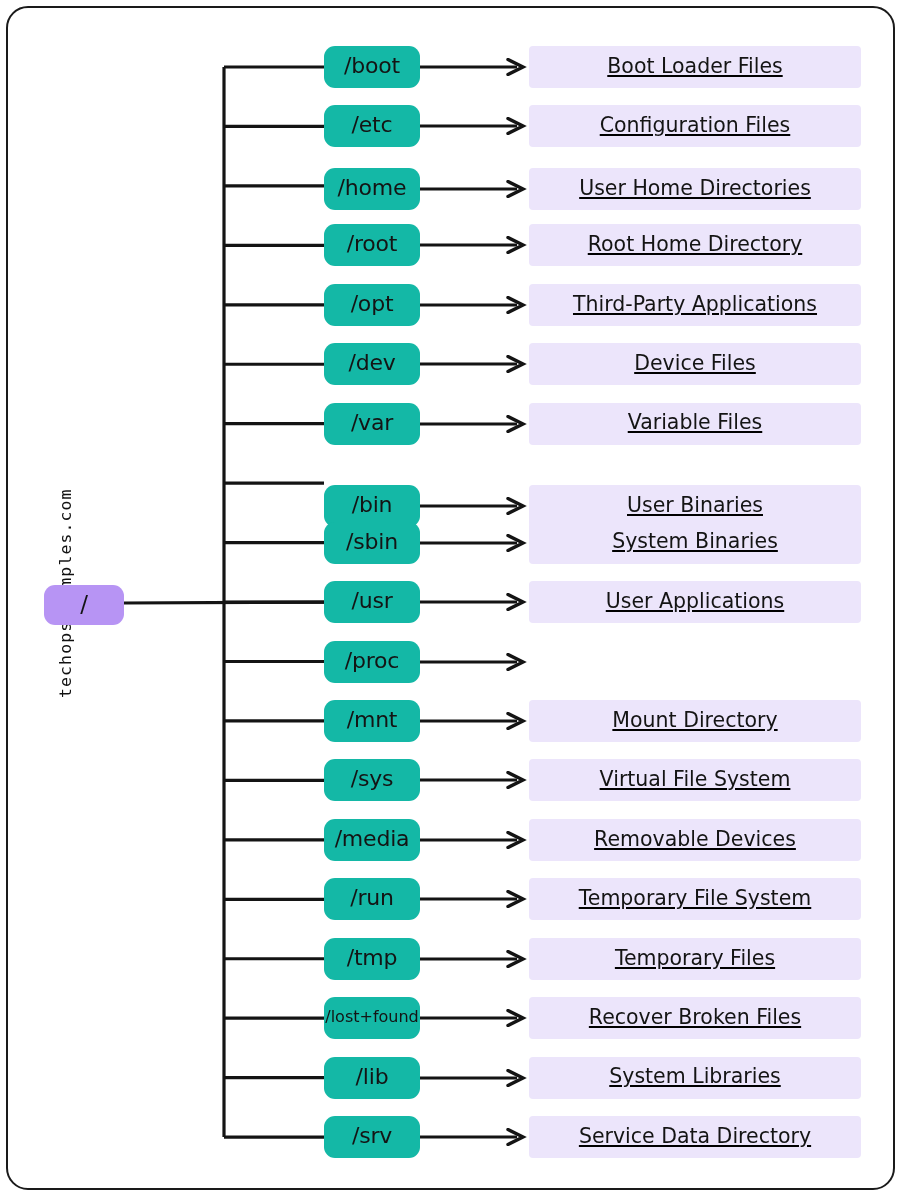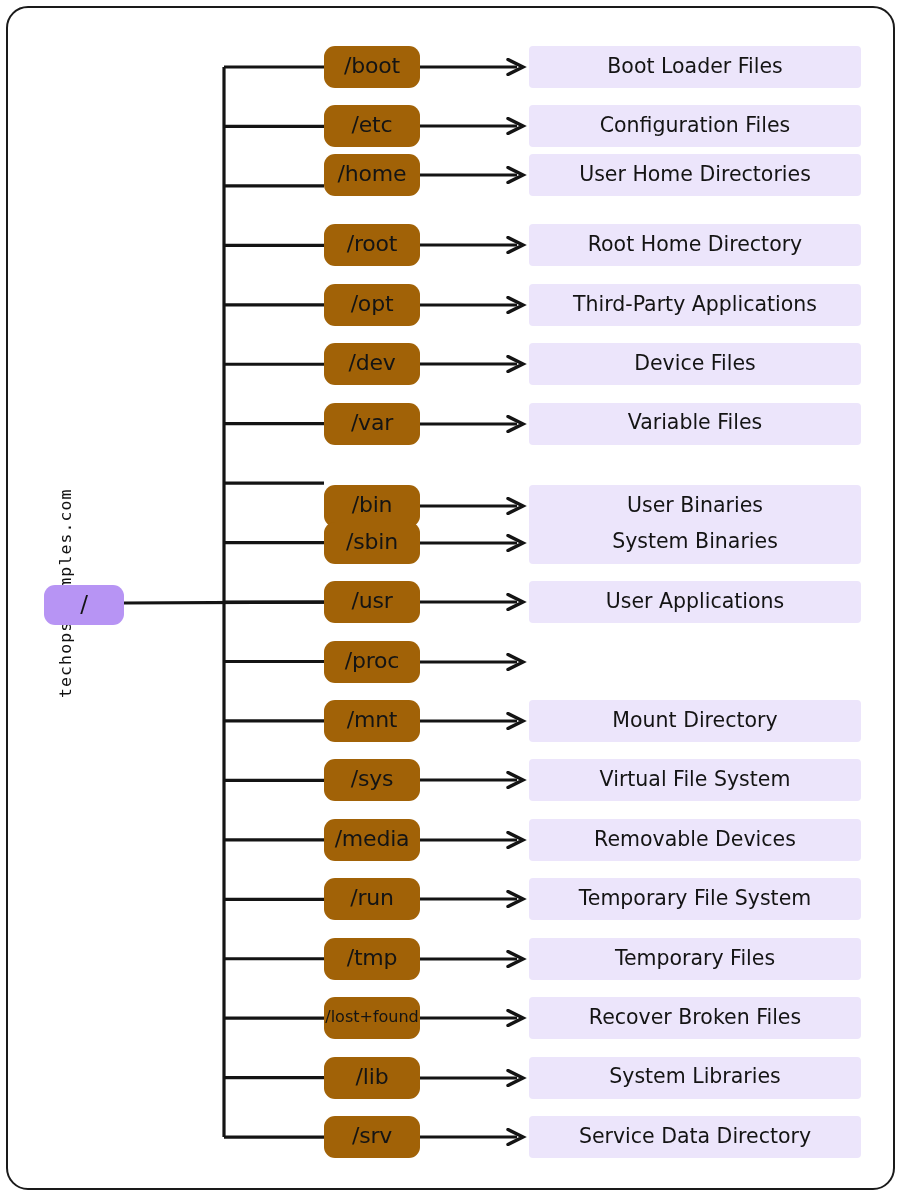--- a/index.html
+++ b/index.html
@@ -78,21 +78,21 @@
     left: 0;
     width: 889px;
     height: 42px;
   }
   .dir-box {
     position: absolute;
     left: 316px;
     top: 0;
     width: 96px;
     height: 42px;
-    background: #a16207;
+    background: #14b8a6;
     border-radius: 11px;
     display: flex;
     align-items: center;
     justify-content: center;
     box-sizing: border-box;
   }
   .dir-box .dir-label {
     font-size: 22px;
     color: #141414;
     line-height: 1;
@@ -110,20 +110,21 @@
     left: 521px;
     top: 0;
     width: 332px;
     height: 42px;
     background: #ece5fb;
     border-radius: 4px;
     display: flex;
     align-items: center;
     justify-content: center;
     box-sizing: border-box;
+    text-decoration: underline;
   }
   .desc-box .desc-label {
     font-size: 20.5px;
     color: #141414;
     line-height: 1;
     white-space: nowrap;
     transform: translateY(-1px);
   }
 
   
@@ -190,21 +191,21 @@
           <span class="dir-label">/etc</span>
         </div>
         <div class="row-arrow"><svg width="108" height="18" viewBox="0 0 108 18" xmlns="http://www.w3.org/2000/svg">
             <line x1="0" y1="9" x2="97" y2="9" stroke="#141414" stroke-width="3.2"></line>
             <polyline points="88,1.5 103,9 88,16.5" fill="none" stroke="#141414" stroke-width="3.4" stroke-linecap="round" stroke-linejoin="miter"></polyline>
           </svg></div>
         <div class="desc-box">
           <span class="desc-label">Configuration Files</span>
         </div>
       </div>
-      <div class="dir-row" style="top: 146px; padding-left: 9px;">
+      <div class="dir-row" style="top: 160px; padding-left: 9px;">
         <div class="dir-box">
           <span class="dir-label">/home</span>
         </div>
         <div class="row-arrow"><svg width="108" height="18" viewBox="0 0 108 18" xmlns="http://www.w3.org/2000/svg">
             <line x1="0" y1="9" x2="97" y2="9" stroke="#141414" stroke-width="3.2"></line>
             <polyline points="88,1.5 103,9 88,16.5" fill="none" stroke="#141414" stroke-width="3.4" stroke-linecap="round" stroke-linejoin="miter"></polyline>
           </svg></div>
         <div class="desc-box">
           <span class="desc-label">User Home Directories</span>
         </div>

